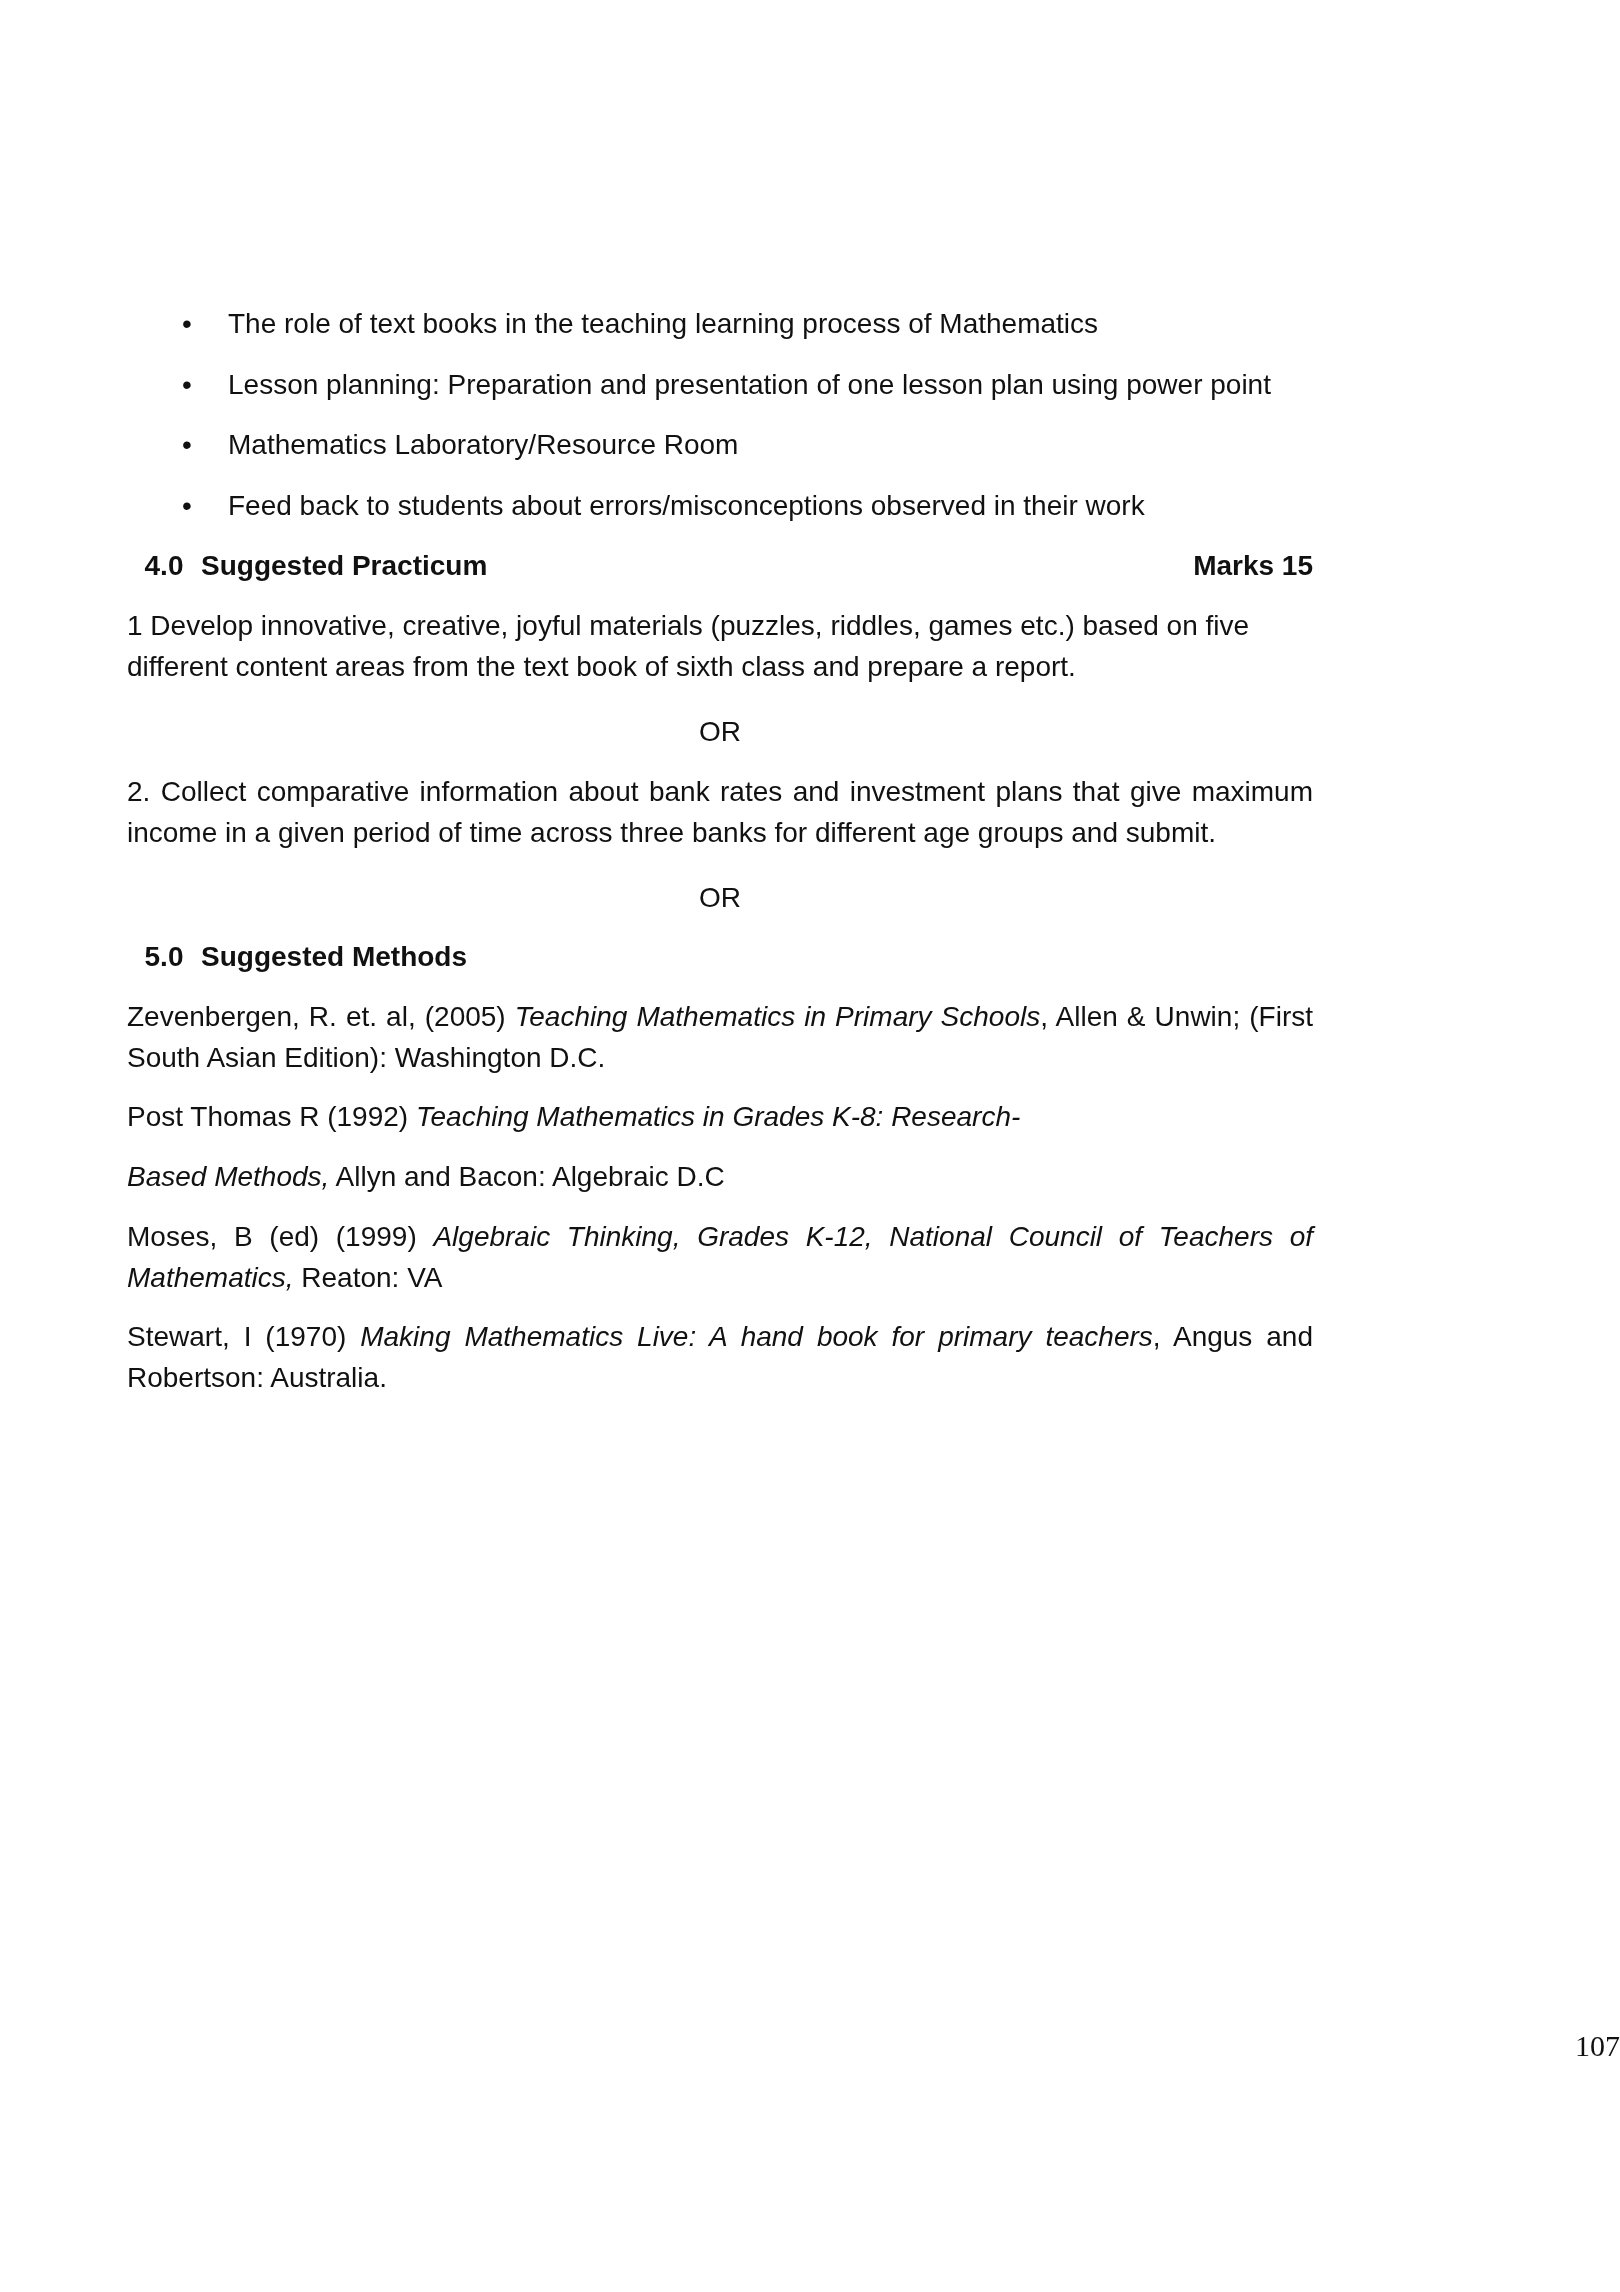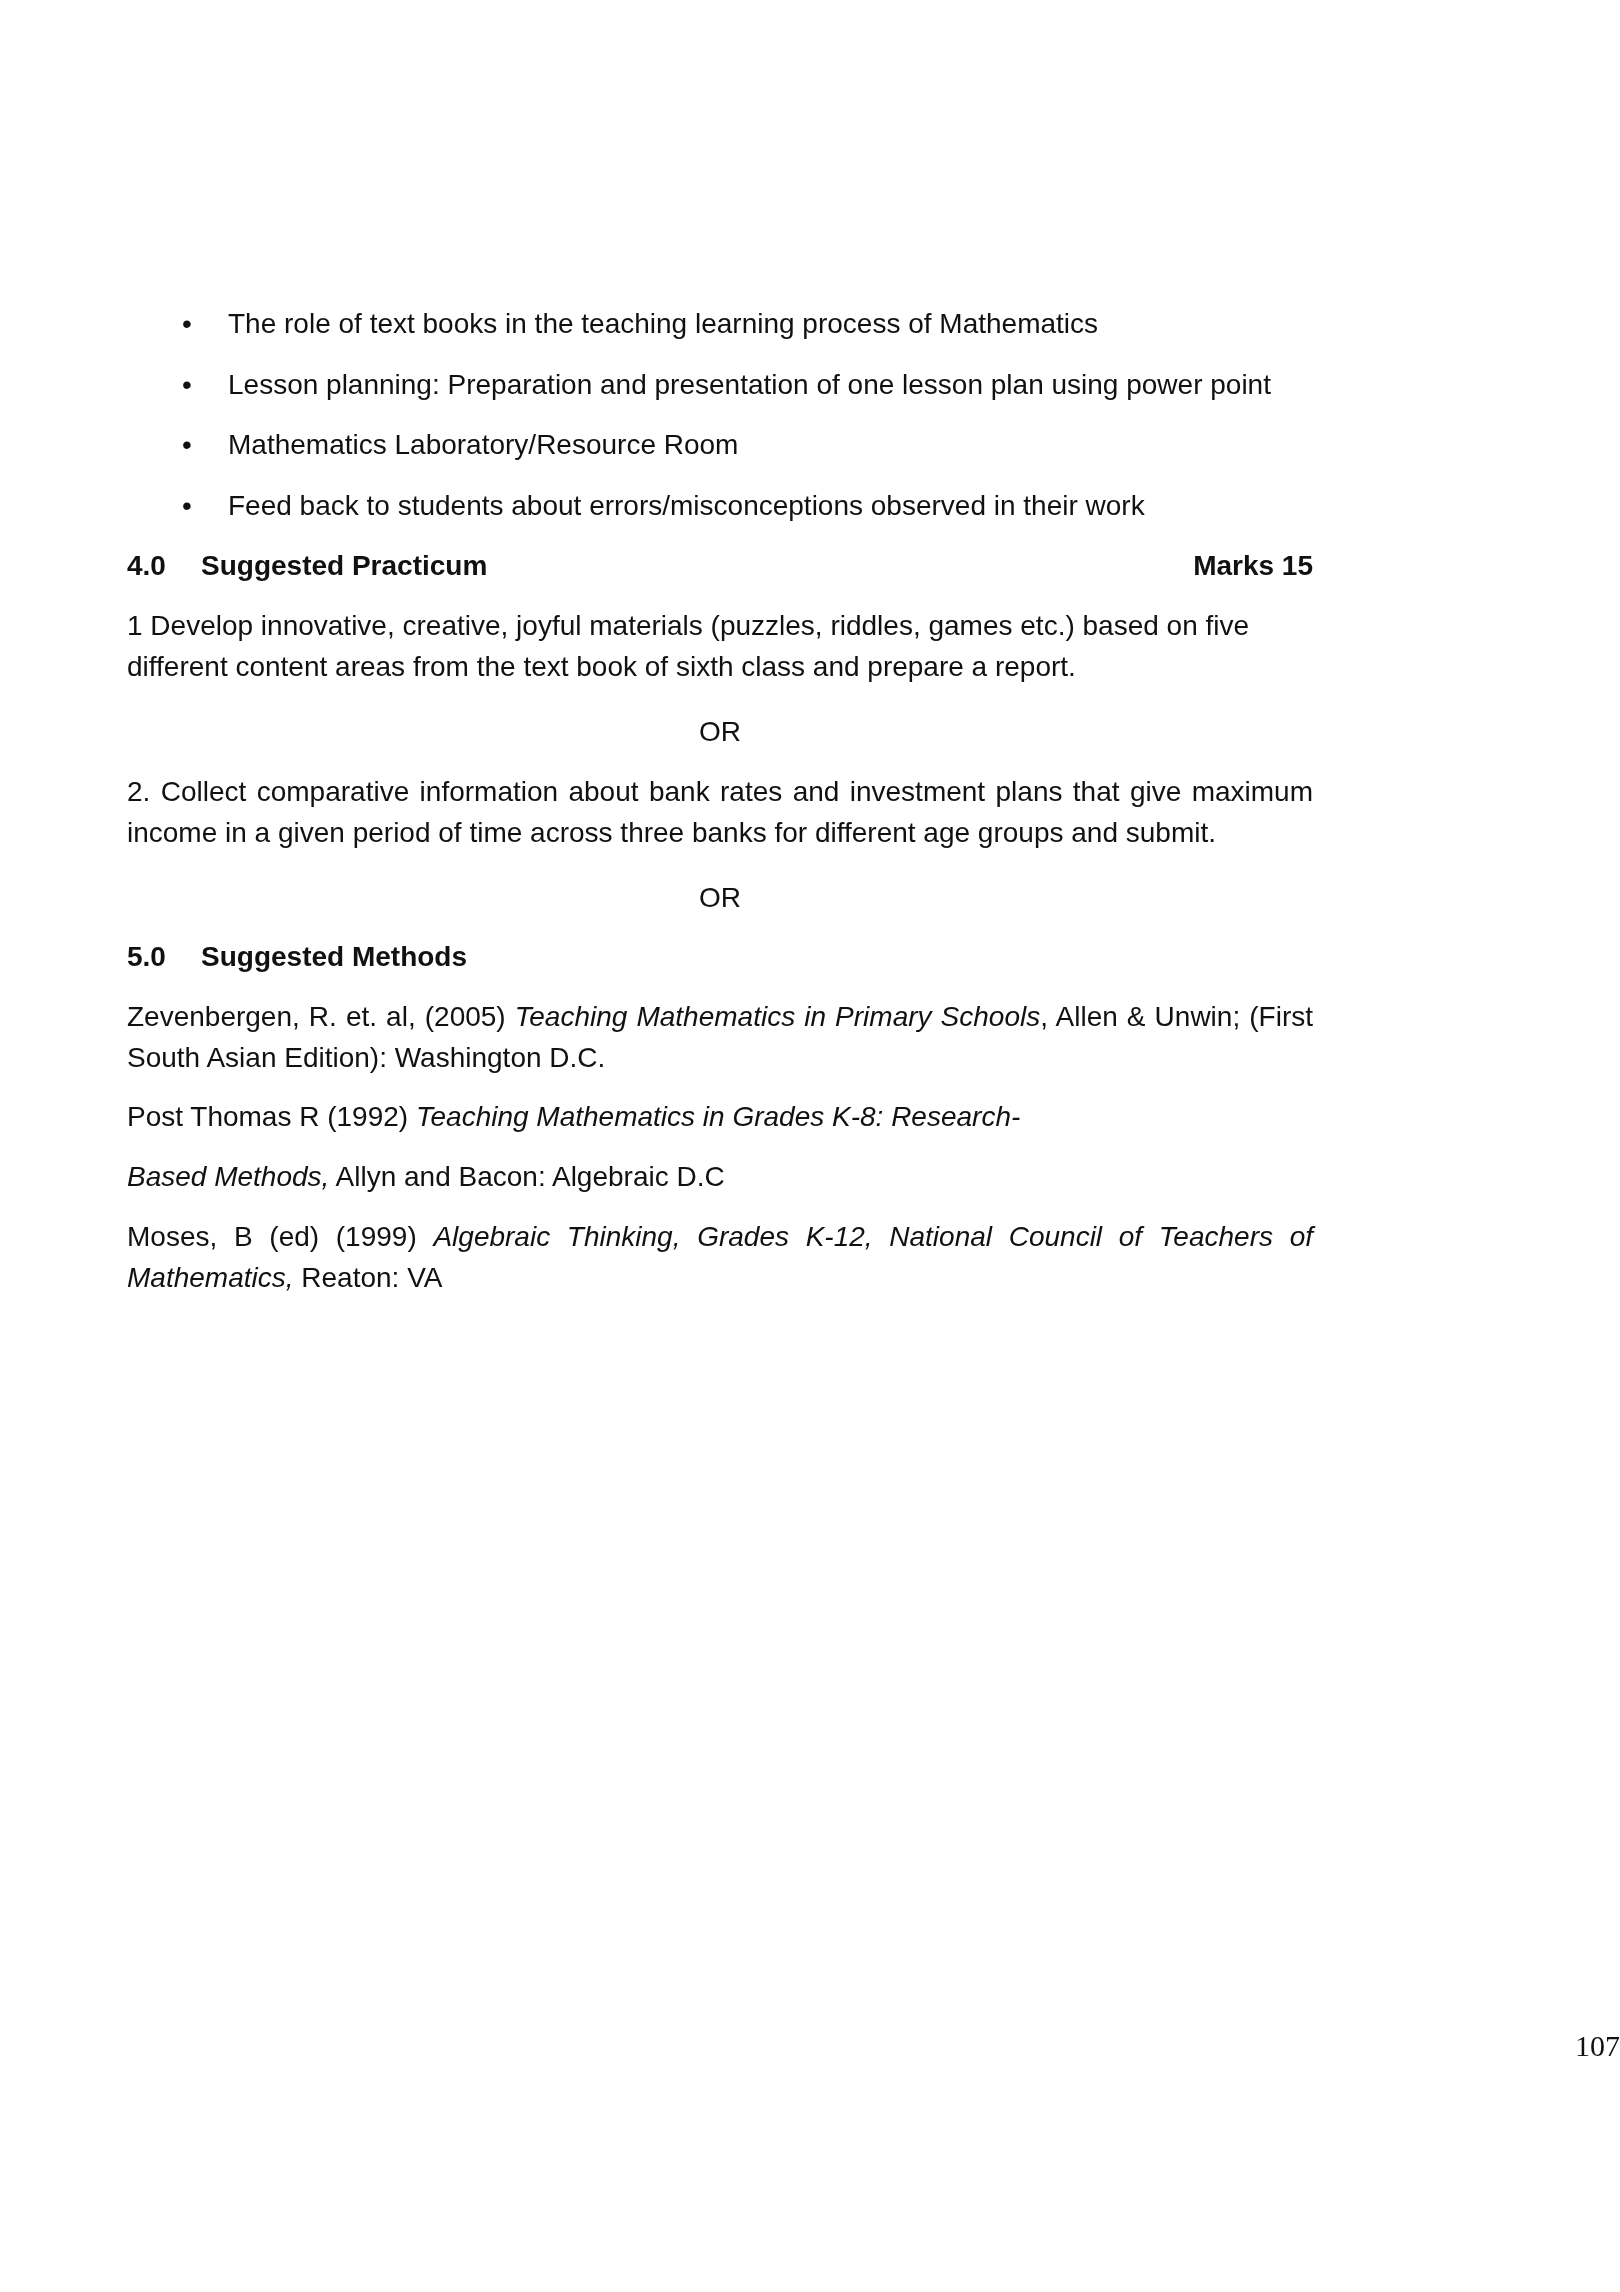--- a/index.html
+++ b/index.html
@@ -32,20 +32,21 @@
   .bullet {
     position: absolute;
     left: 55px;
     top: 0;
   }
 
   .heading-row {
     display: flex;
     justify-content: space-between;
     font-weight: bold;
+    text-align: center;
   }
   .sec-num { display: inline-block; width: 74px; }
 
   .or { text-align: center; margin-top: 24px; }
   .justify { text-align: justify; }
   .rel { position: relative; }
   .marks {
     position: absolute;
     right: 0;
     bottom: 0;
@@ -98,18 +99,19 @@
 
 
     <p class="justify ref"><span>Zevenbergen, R. et. al, (2005) </span><i>Teaching Mathematics in Primary Schools</i><span>, Allen &amp; Unwin; (First South Asian Edition): Washington D.C.</span></p>
 
     <p class="justify ref"><span>Post Thomas R (1992) </span><i>Teaching Mathematics in Grades K-8: Research-</i></p>
 
     <p class="justify ref"><i>Based Methods,</i><span> Allyn and Bacon: Algebraic D.C</span></p>
 
     <p class="justify ref"><span>Moses, B (ed) (1999) </span><i>Algebraic Thinking, Grades K-12, National Council of Teachers of Mathematics,</i><span> Reaton: VA</span></p>
 
+    <p class="justify ref"><span>Stewart, I (1970) </span><i>Making Mathematics Live: A hand book for primary teachers</i><span>, Angus and Robertson: Australia.</span></p>
 
   </div>
 
   <div class="page-number">107</div>
 </div>
 
 
 </body></html>

